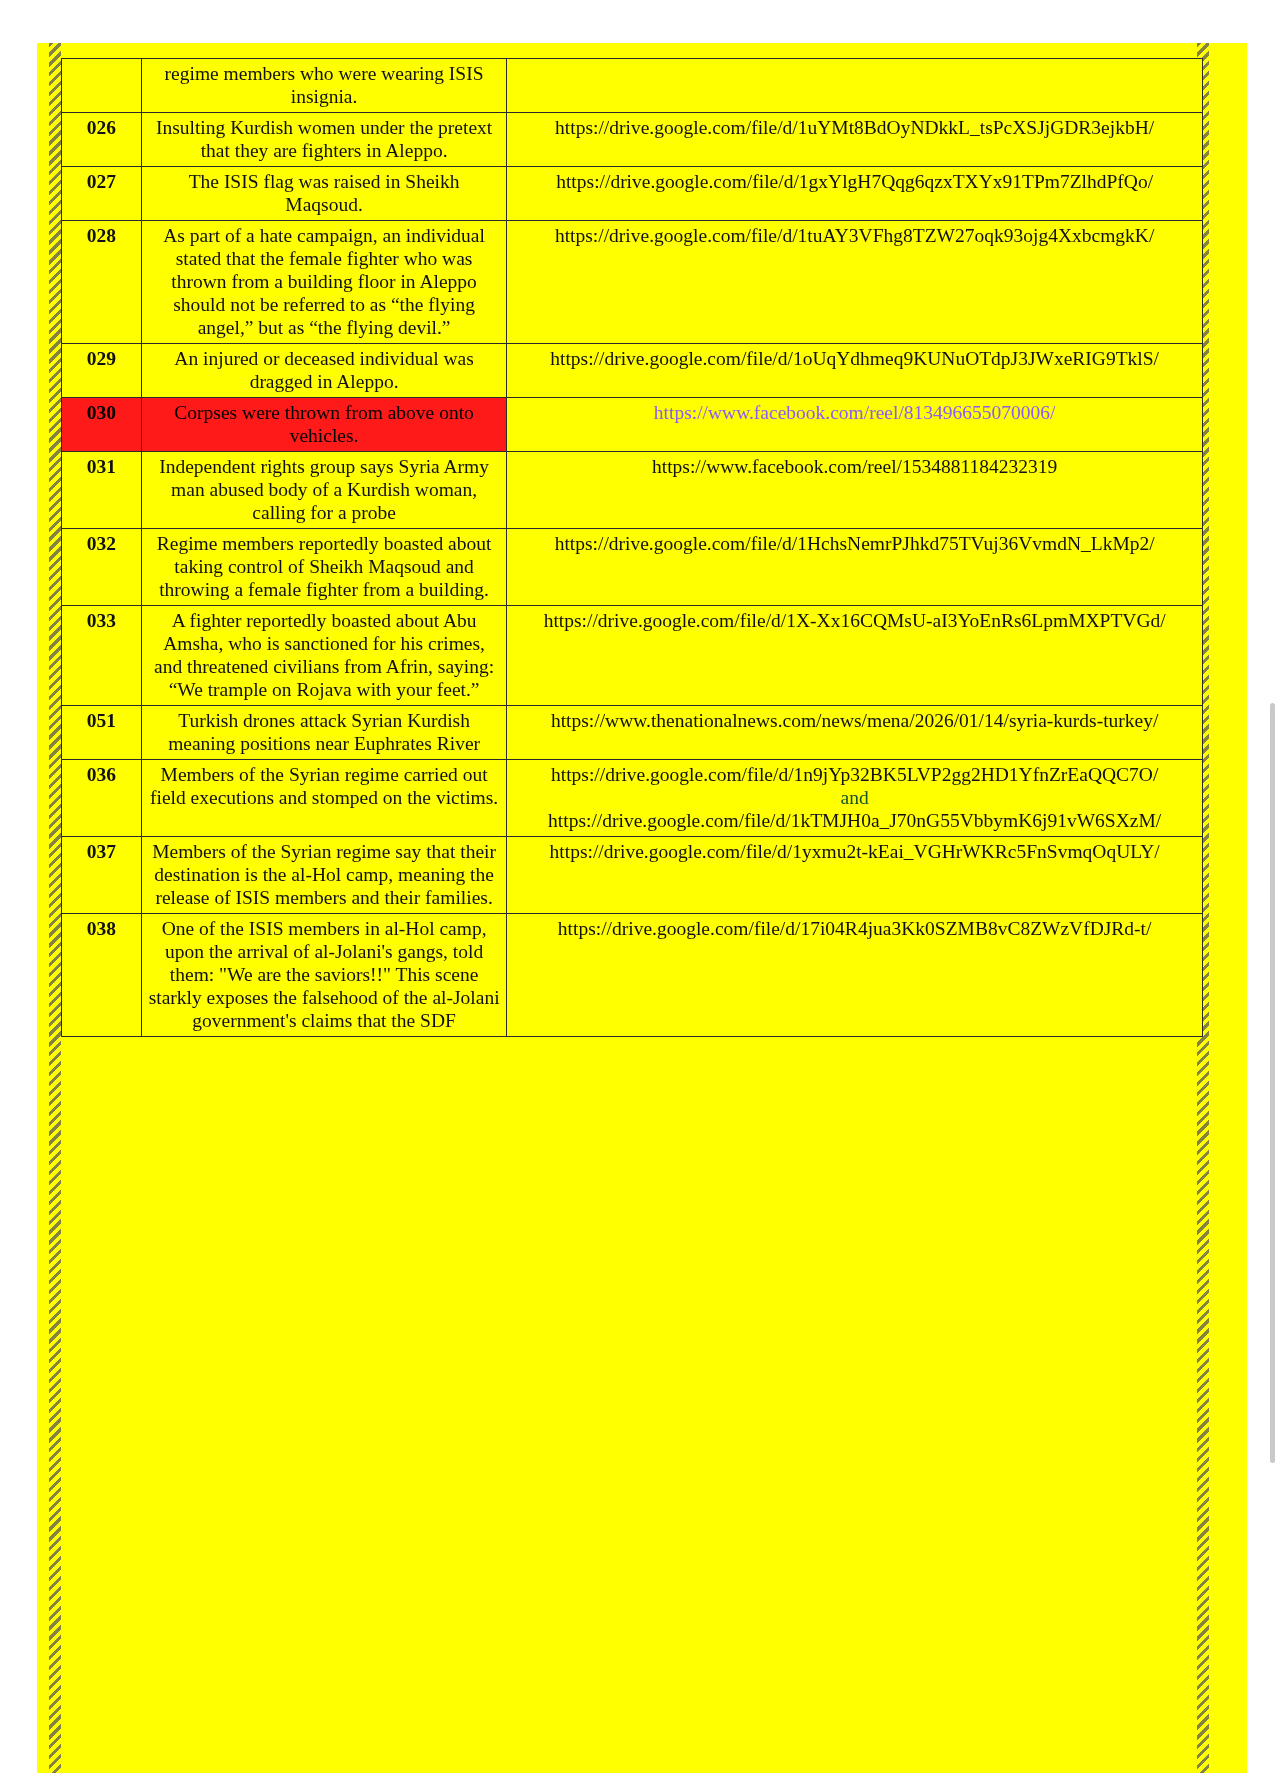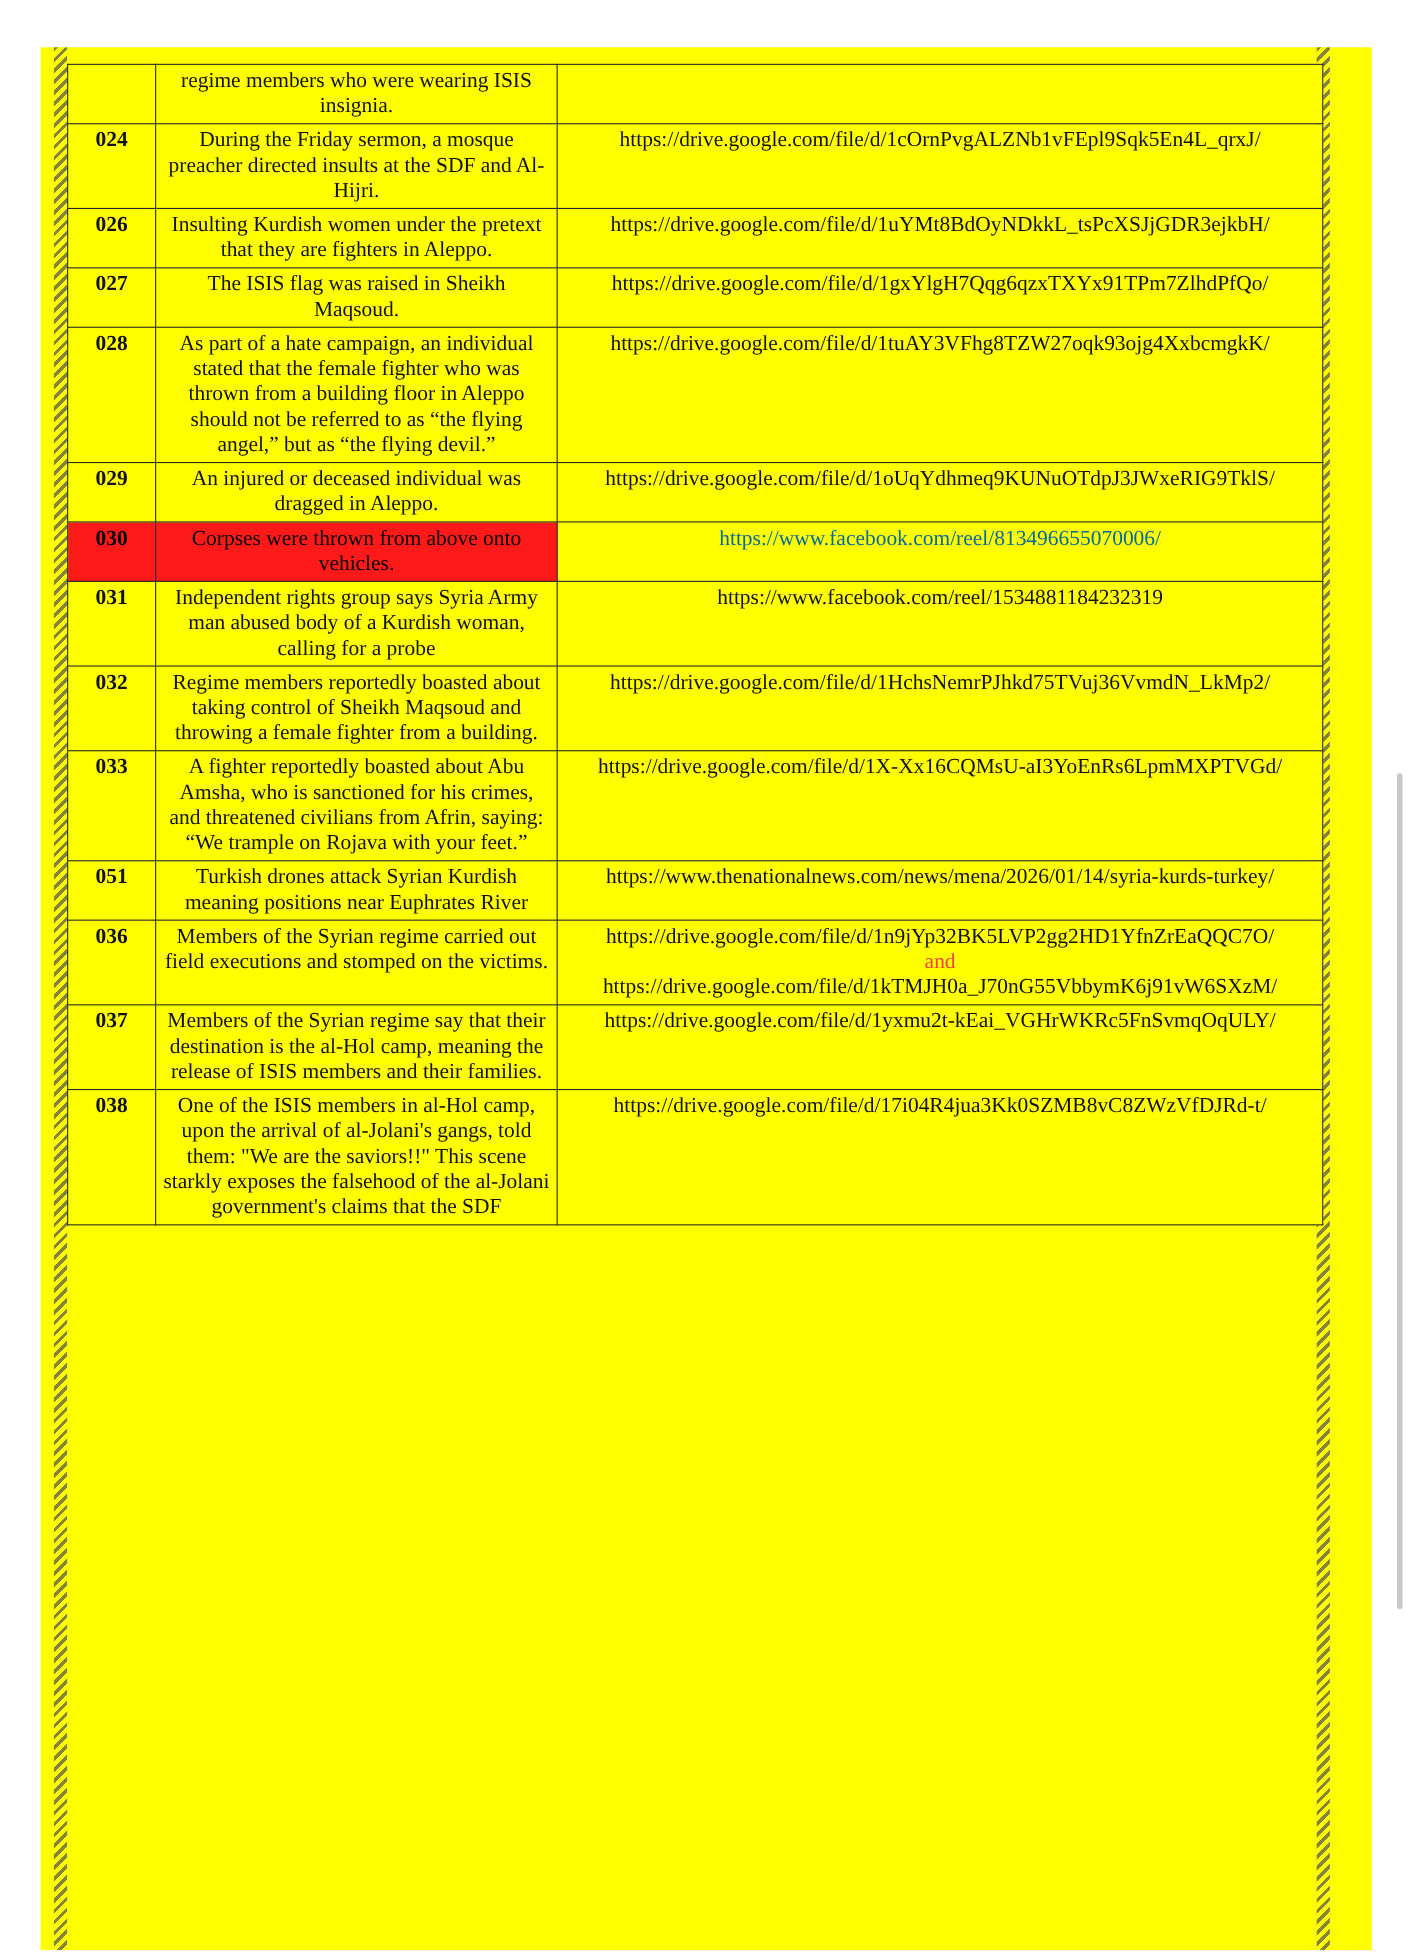--- a/index.html
+++ b/index.html
@@ -83,25 +83,25 @@
     color: #3f6f3f;
     font-size: 19.5px;
     word-break: break-word;
   }
   tr.highlight td {
     background: #ff1a1a;
     color: #000000;
   }
   tr.highlight td.link {
     background: #ffff00;
-    color: #0369a1;
+    color: #8b5cf6;
     font-family: Liberation Serif, serif;
   }
   .linkline { display: block; }
-  .andline { display: block; color: #ef4444; }
+  .andline { display: block; color: #14532d; }
   
   .scrollbar {
     position: absolute;
     right: 9px;
     top: 660px;
     width: 5px;
     height: 760px;
     background: #c9c9c9;
     border-radius: 3px;
   }
@@ -122,27 +122,20 @@
     <div class="edge left"></div>
     <div class="edge right"></div>
     <table class="grid">
       <tbody>
           <tr>
             <td class="num"></td>
             <td class="desc">regime members who were wearing ISIS insignia.</td>
             <td class="link"></td>
           </tr>
           <tr>
-            <td class="num">024</td>
-            <td class="desc">During the Friday sermon, a mosque preacher directed insults at the SDF and Al-Hijri.</td>
-            <td class="link">
-              <span class="linkline">https://drive.google.com/file/d/1cOrnPvgALZNb1vFEpl9Sqk5En4L_qrxJ/</span>
-            </td>
-          </tr>
-          <tr>
             <td class="num">026</td>
             <td class="desc">Insulting Kurdish women under the pretext that they are fighters in Aleppo.</td>
             <td class="link">
               <span class="linkline">https://drive.google.com/file/d/1uYMt8BdOyNDkkL_tsPcXSJjGDR3ejkbH/</span>
             </td>
           </tr>
           <tr>
             <td class="num">027</td>
             <td class="desc">The ISIS flag was raised in Sheikh Maqsoud.</td>
             <td class="link">

